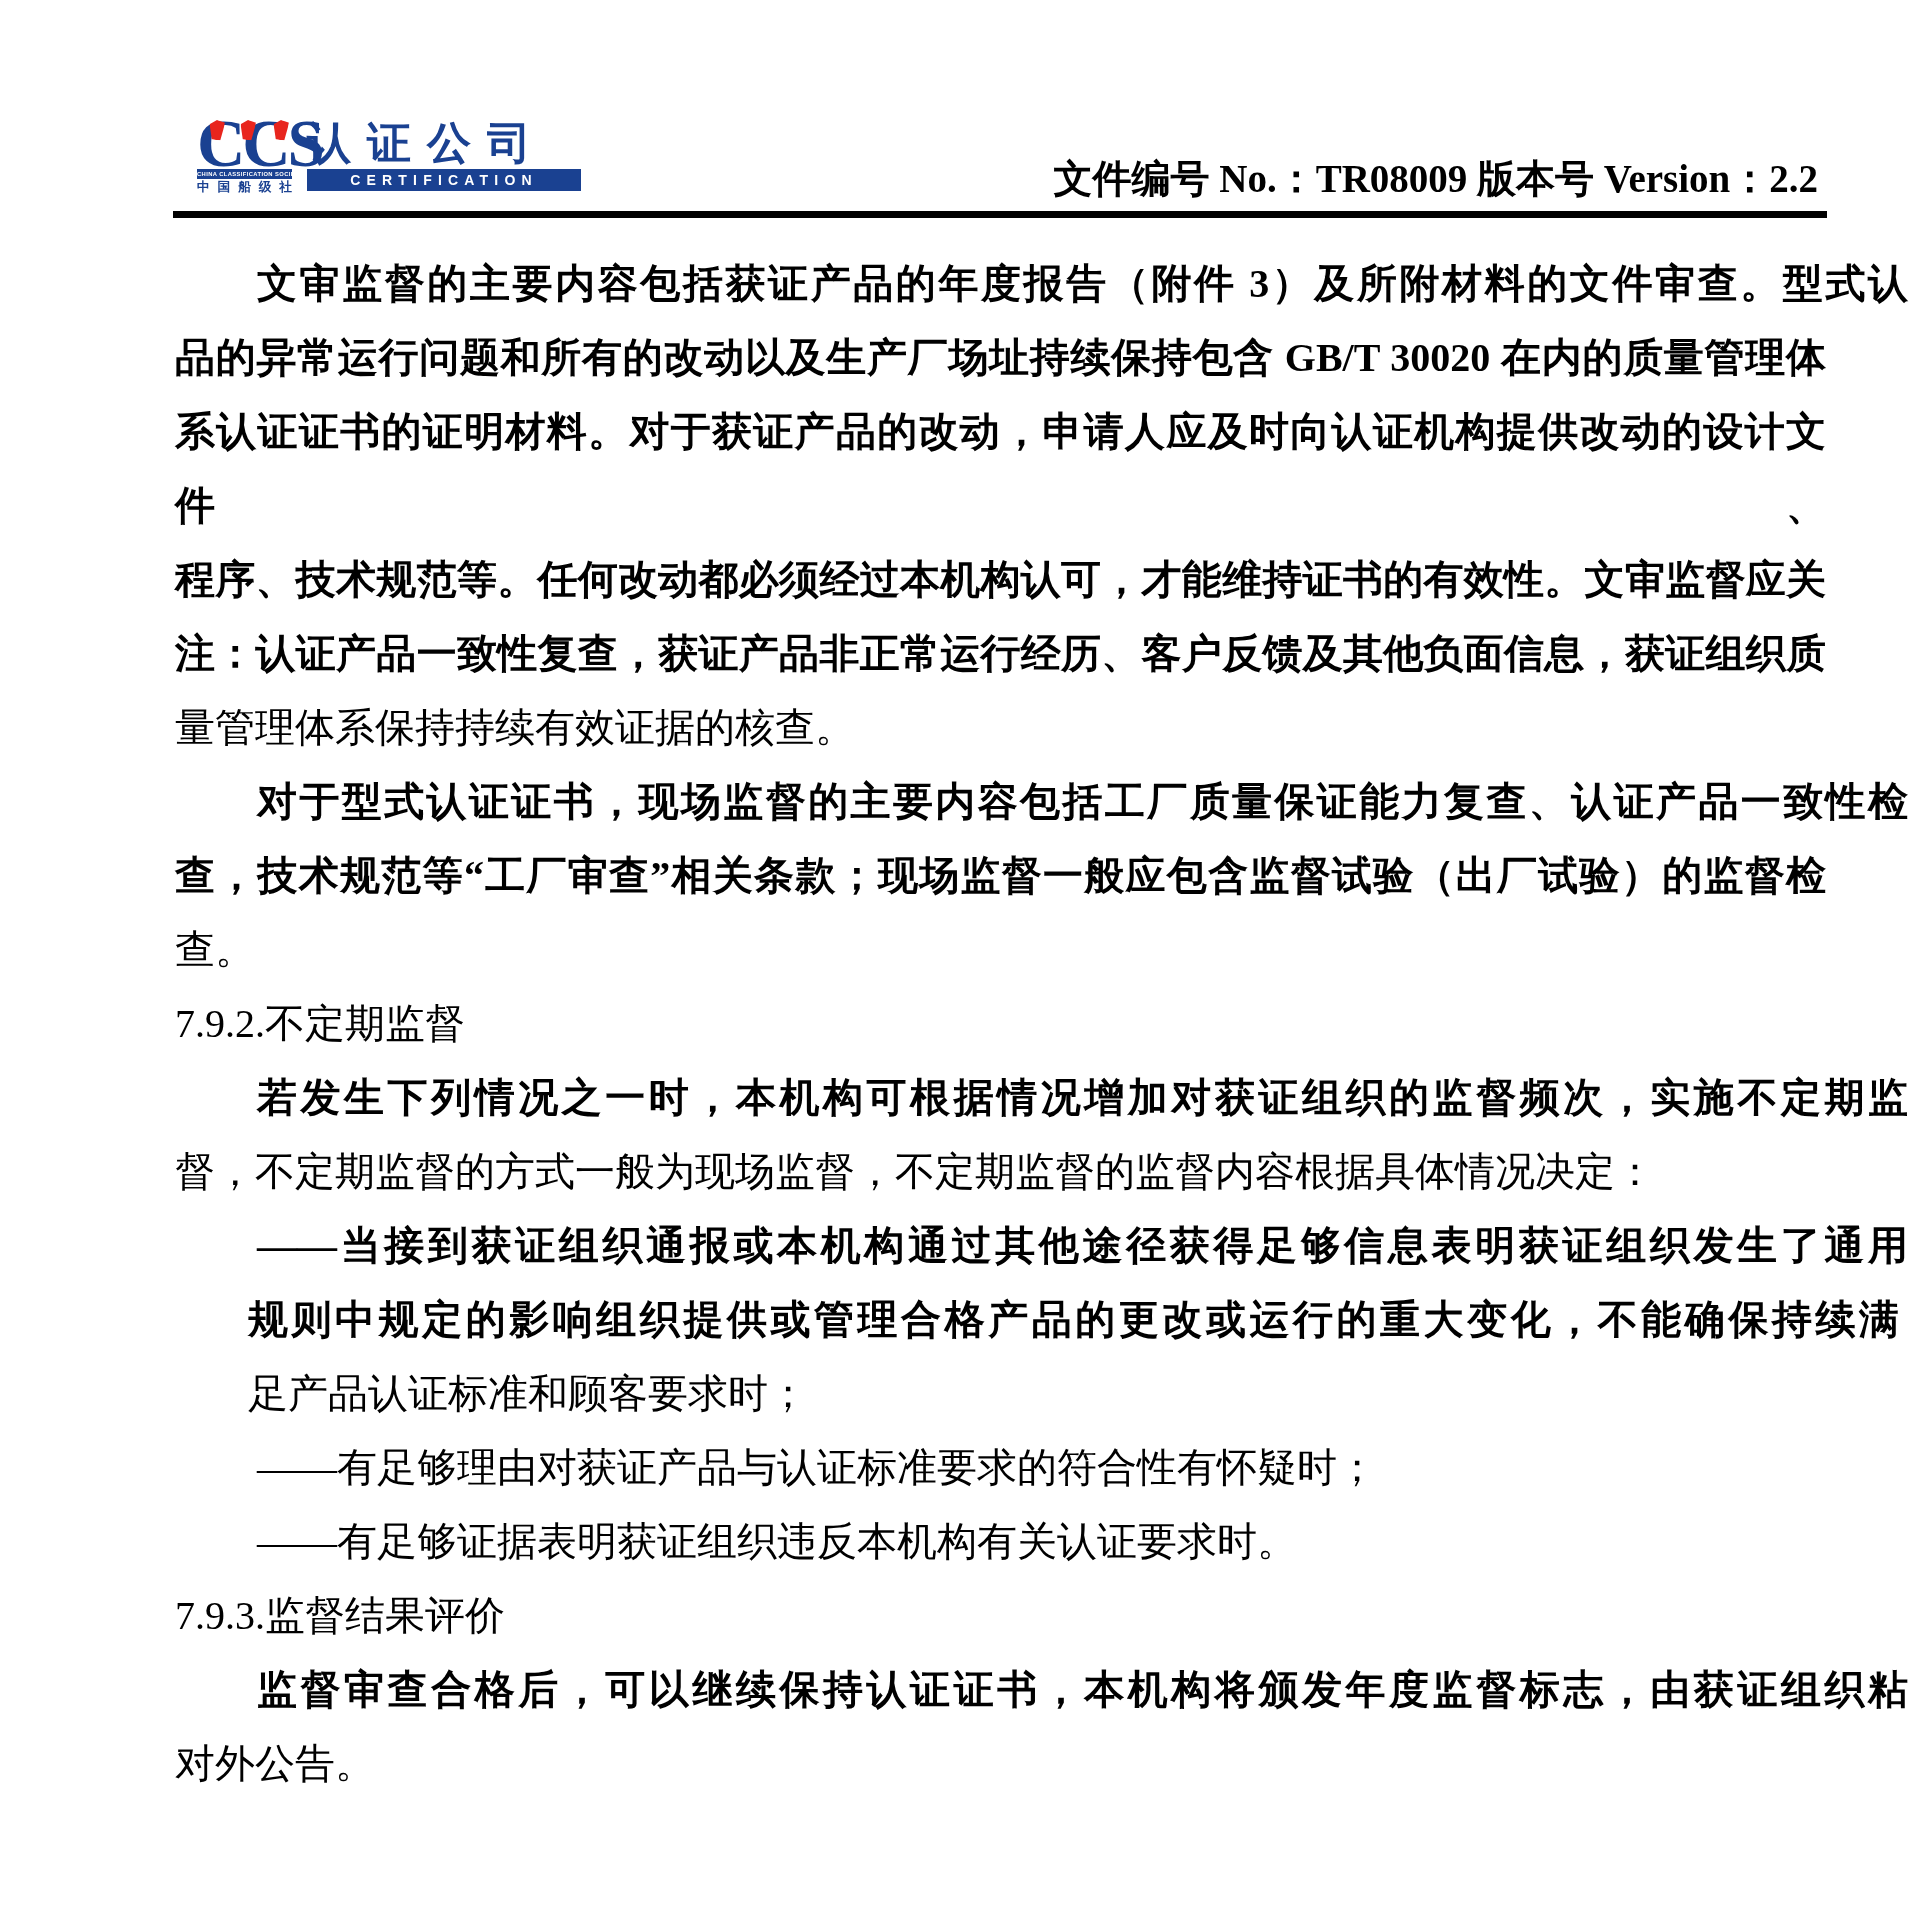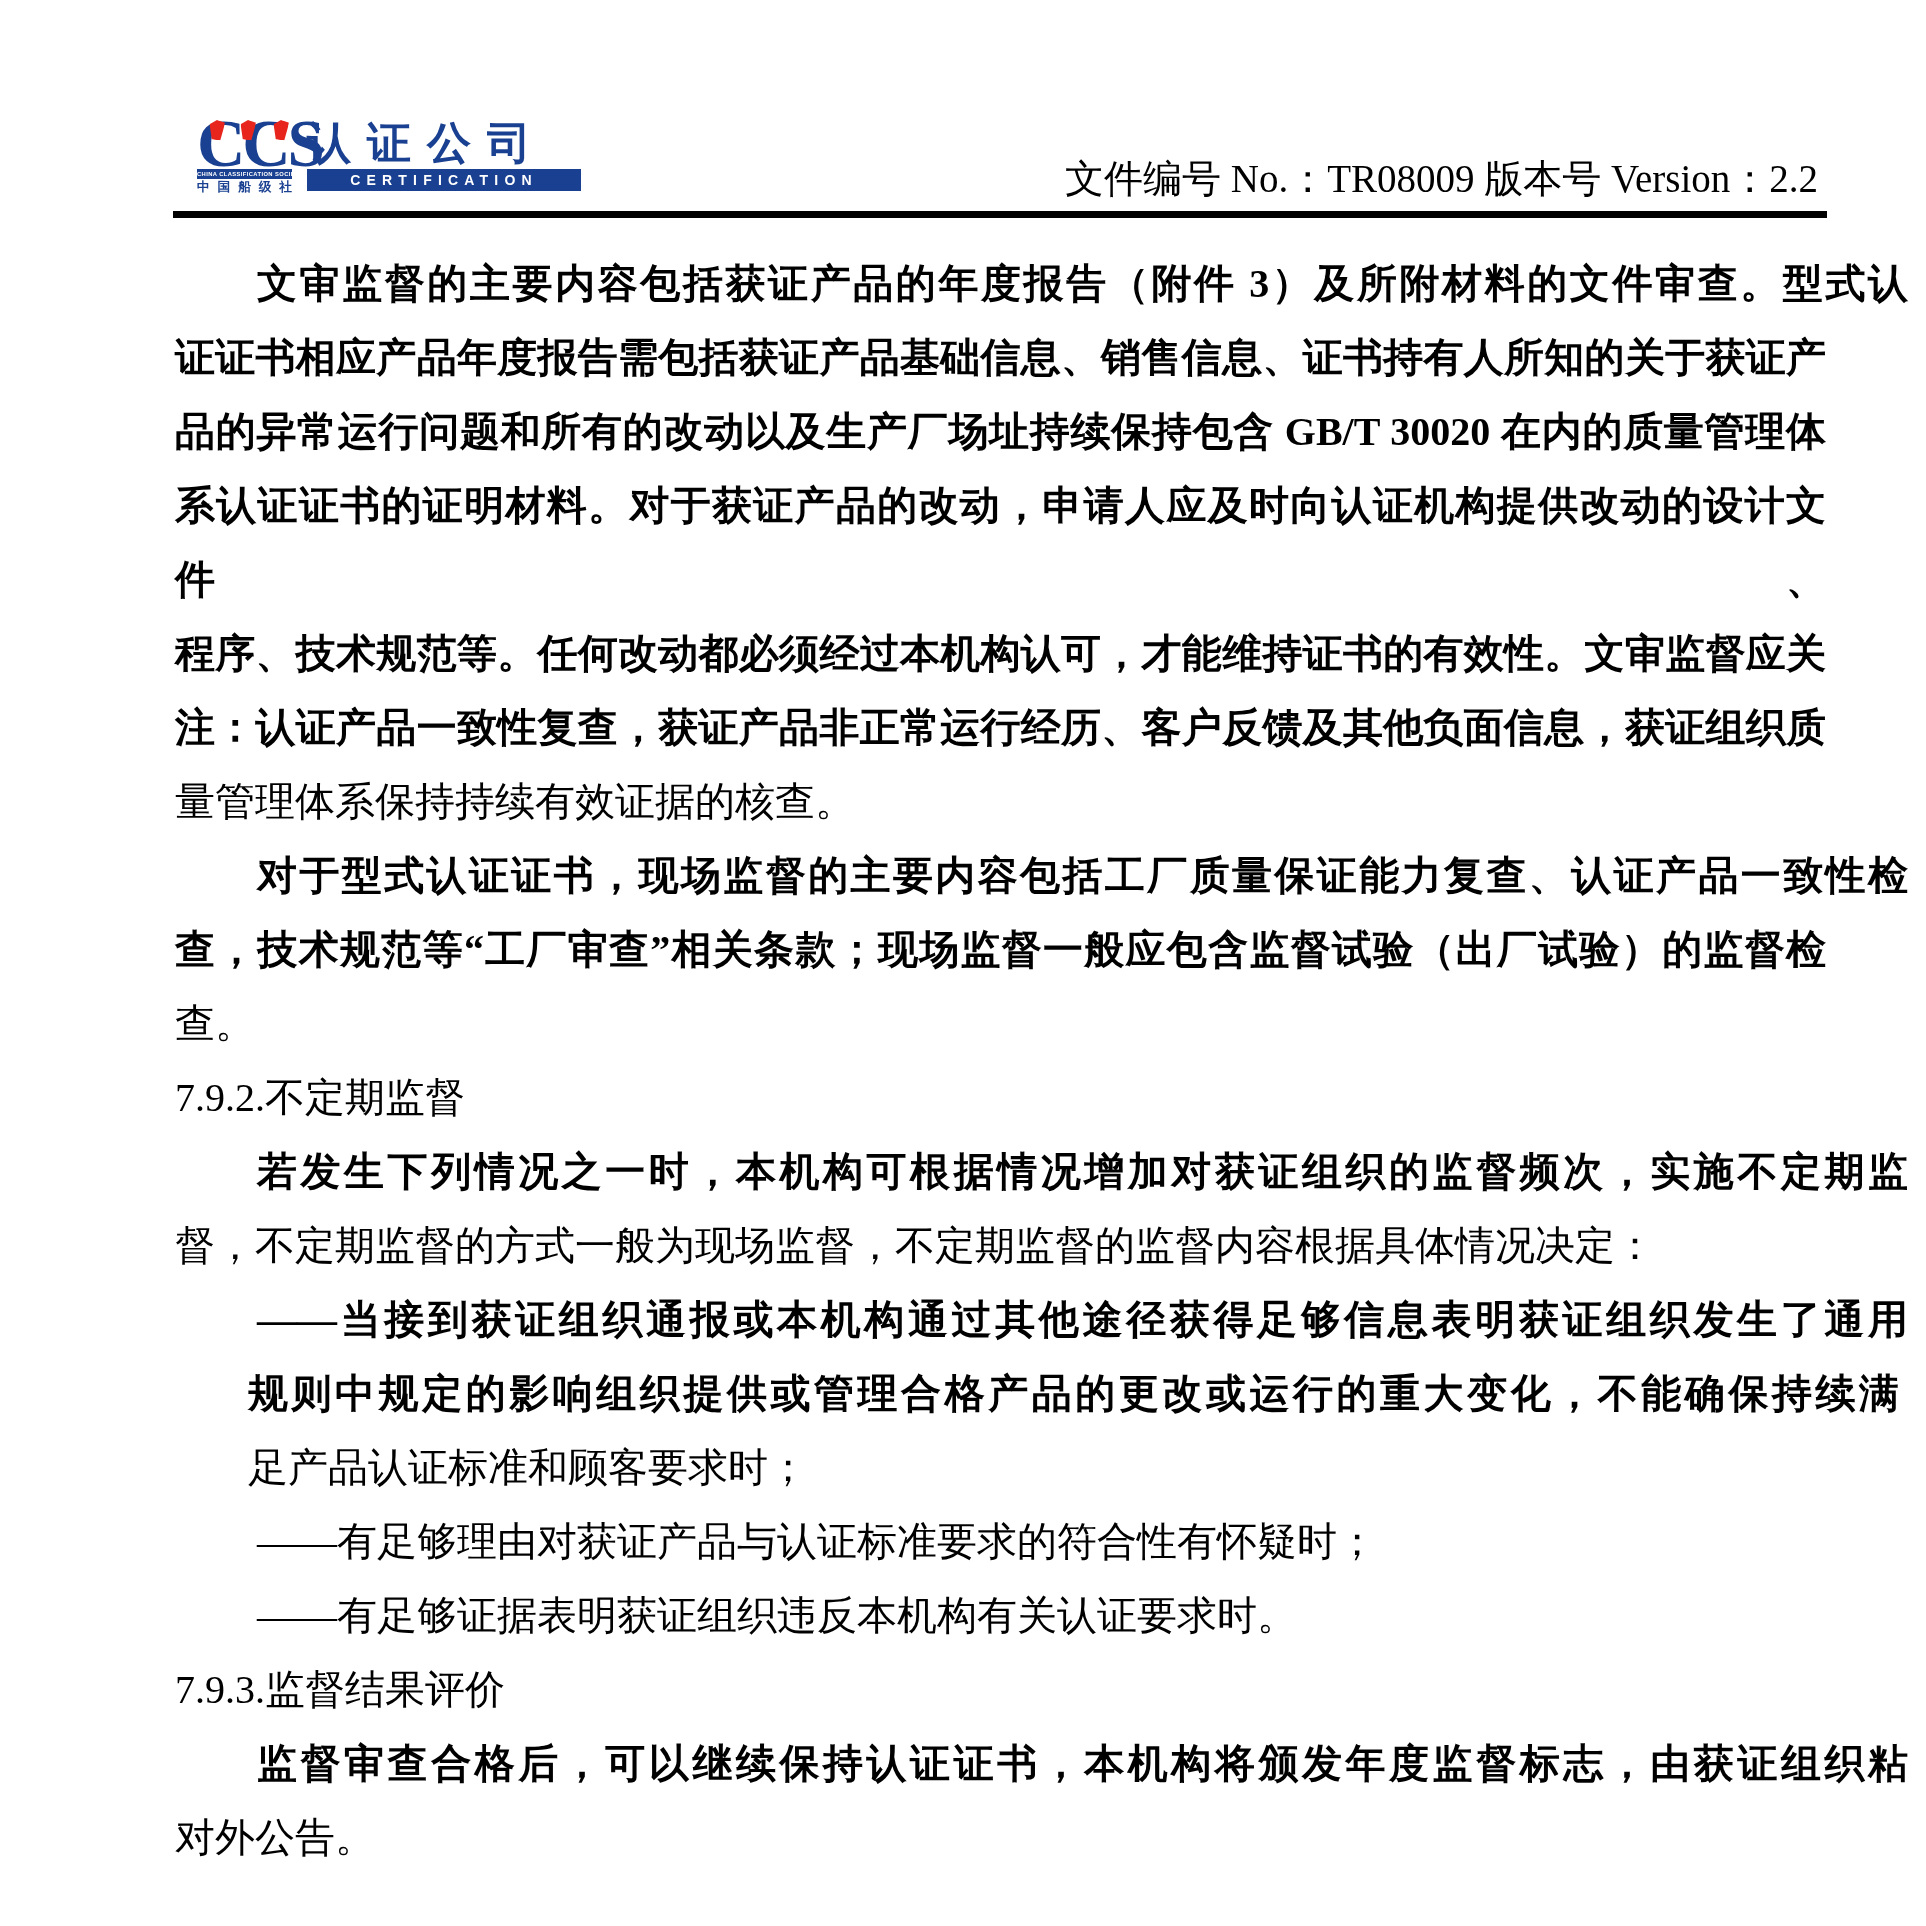--- a/index.html
+++ b/index.html
@@ -44,21 +44,21 @@
   .cert-box{
     position:absolute;left:110px;top:46px;width:274px;height:22.3px;
     background:var(--logo-blue);color:#fff;
     font-family:"Liberation Sans","DejaVu Sans",sans-serif;
     font-weight:bold;font-size:14px;letter-spacing:6.2px;
     text-align:center;line-height:23px;white-space:nowrap;
   }
   .doc-info{
     position:absolute;right:163px;top:154px;
     font-size:39px;line-height:50px;white-space:nowrap;
-    font-weight:400;
+    font-weight:700;
   }
   .header-rule{position:absolute;left:173px;top:211px;width:1654px;height:7px;background:#000;}
   
   .body-text{
     position:absolute;left:175px;top:247px;width:1651px;
     font-size:40px;line-height:74px;
   }
   .line{width:100%;}
   .line.just{text-align:justify;text-align-last:justify;font-weight:bold;}
   .ind-none{padding-left:0;}
@@ -84,21 +84,20 @@
         <span>社</span>
       </div>
     <div class="rz-word">认证公司</div>
     <div class="cert-box">CERTIFICATION</div>
   </div>
   <div class="doc-info">文件编号 No.：TR08009  版本号 Version：2.2</div>
   <div class="header-rule"></div>
 
   <div class="body-text">
       <div class="line ind-para just">文审监督的主要内容包括获证产品的年度报告（附件 3）及所附材料的文件审查。型式认</div>
-      <div class="line ind-none just">证证书相应产品年度报告需包括获证产品基础信息、销售信息、证书持有人所知的关于获证产</div>
       <div class="line ind-none just">品的异常运行问题和所有的改动以及生产厂场址持续保持包含 GB/T 30020 在内的质量管理体</div>
       <div class="line ind-none just">系认证证书的证明材料。对于获证产品的改动，申请人应及时向认证机构提供改动的设计文件、</div>
       <div class="line ind-none just">程序、技术规范等。任何改动都必须经过本机构认可，才能维持证书的有效性。文审监督应关</div>
       <div class="line ind-none just">注：认证产品一致性复查，获证产品非正常运行经历、客户反馈及其他负面信息，获证组织质</div>
       <div class="line ind-none">量管理体系保持持续有效证据的核查。</div>
       <div class="line ind-para just">对于型式认证证书，现场监督的主要内容包括工厂质量保证能力复查、认证产品一致性检</div>
       <div class="line ind-none just">查，技术规范等“工厂审查”相关条款；现场监督一般应包含监督试验（出厂试验）的监督检</div>
       <div class="line ind-none">查。</div>
       <div class="line ind-none">7.9.2.不定期监督</div>
       <div class="line ind-para just">若发生下列情况之一时，本机构可根据情况增加对获证组织的监督频次，实施不定期监</div>

